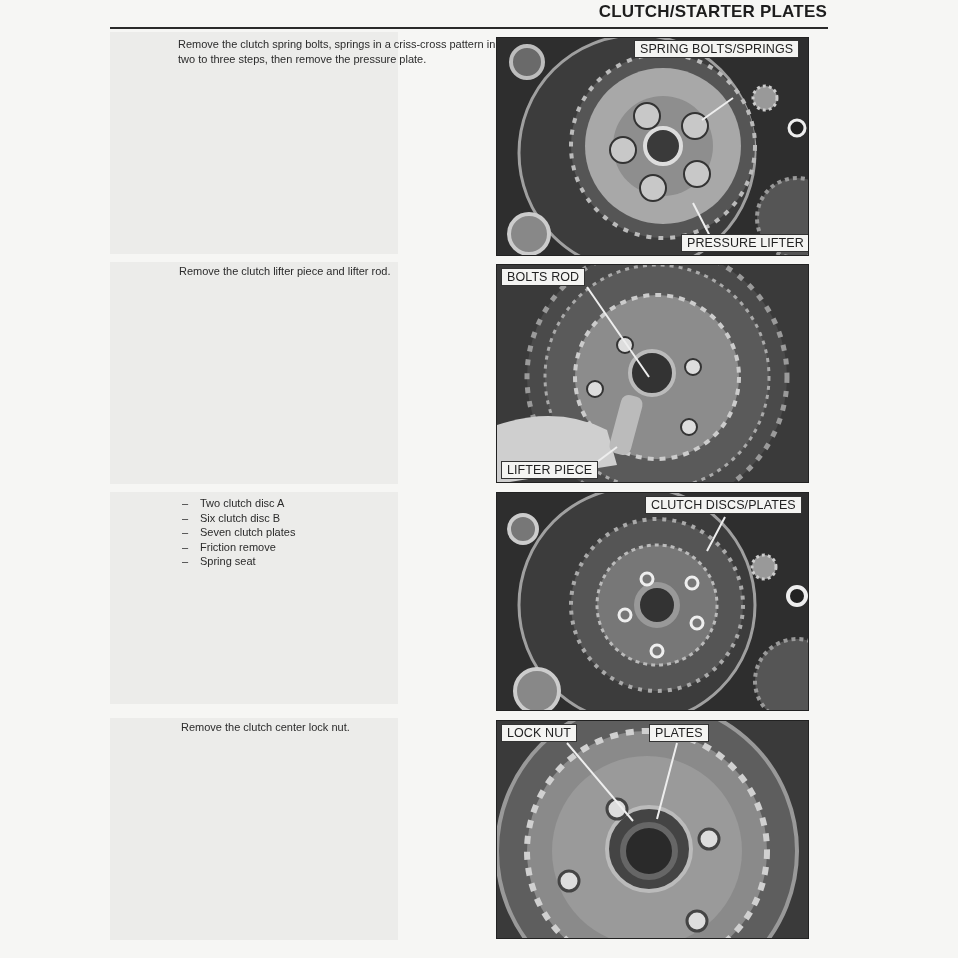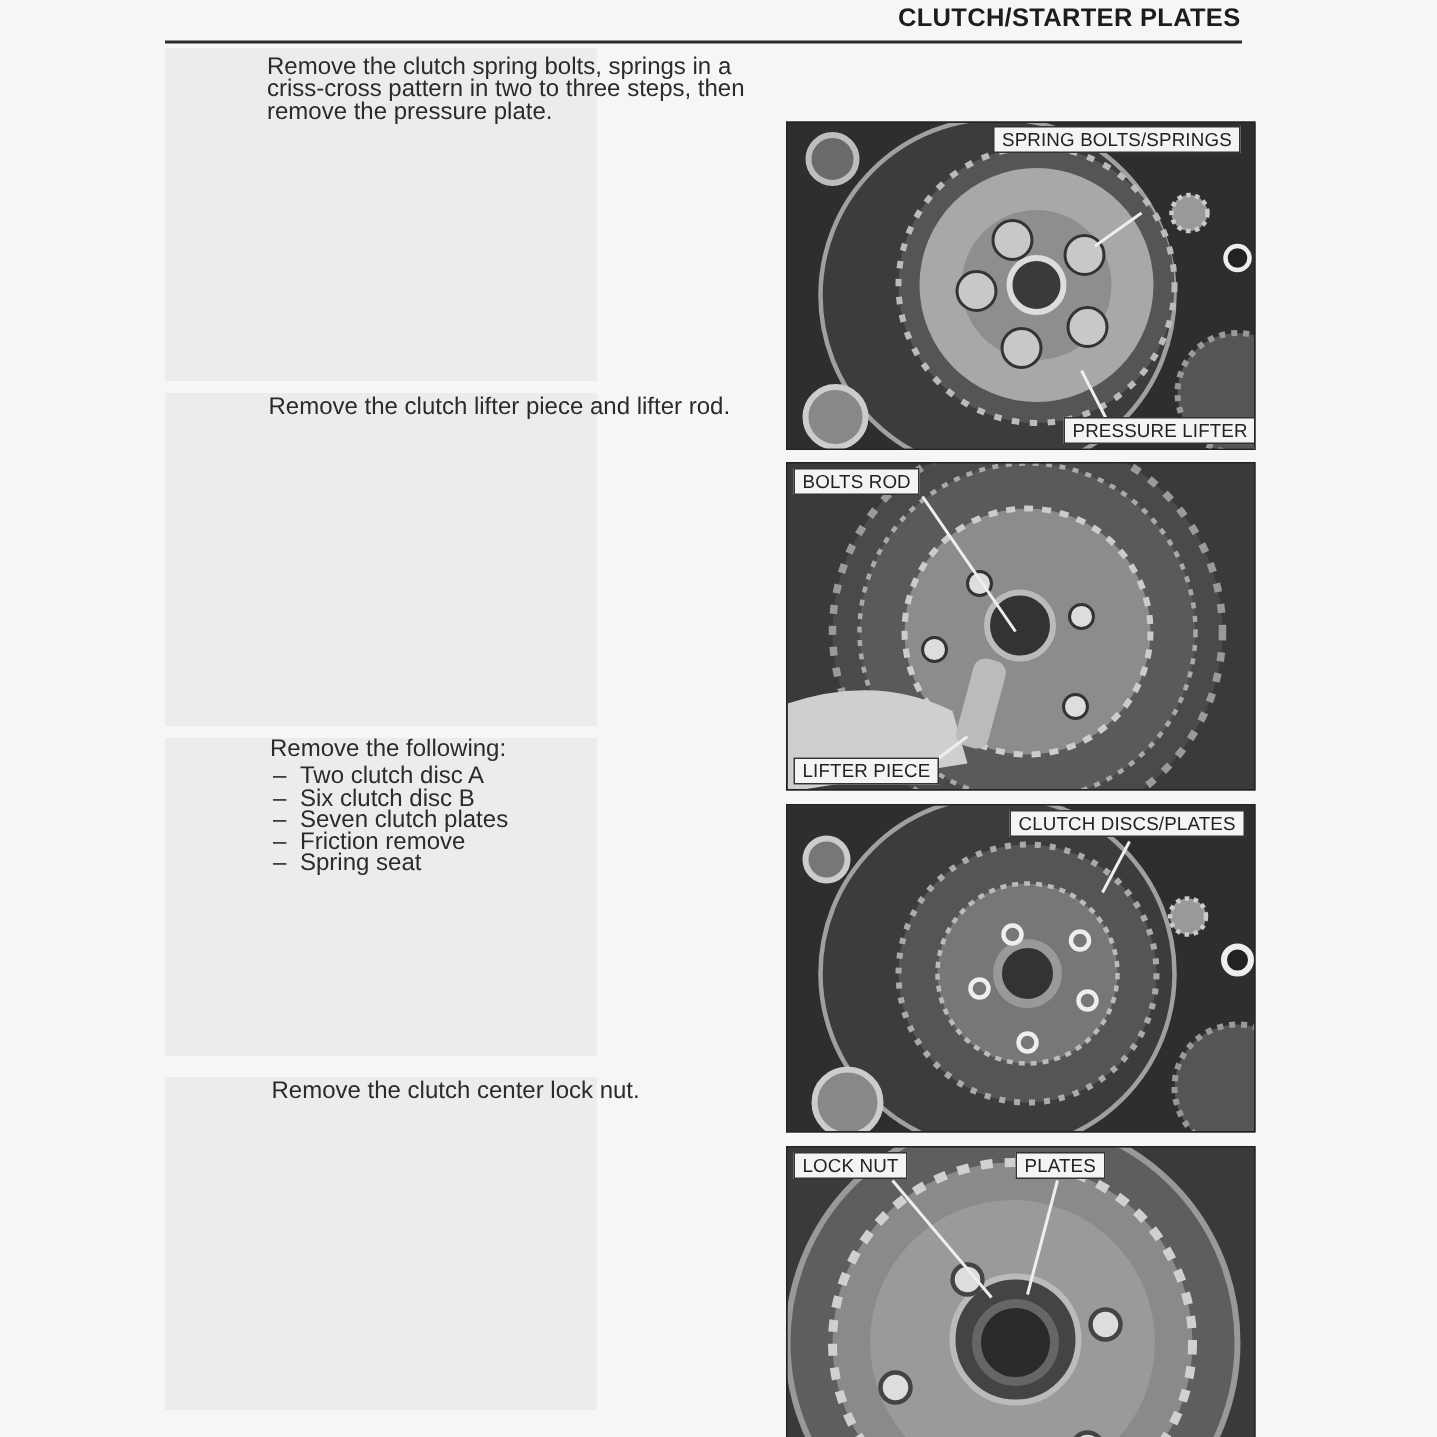--- a/index.html
+++ b/index.html
@@ -18,31 +18,30 @@
       position: absolute; right: 131px; top: 2px;
       font-weight: bold; font-size: 17px; letter-spacing: 0.2px;
       color: #1d1d1d;
     }
     .header-rule {
       position: absolute; left: 110px; top: 27px; width: 718px; height: 2px;
       background: #2a2a2a;
     }
     .step-text {
       position: absolute; left: 178px; width: 330px;
-      font-size: 16px; line-height: 15px; color: #2b2b2b;
+      font-size: 11px; line-height: 15px; color: #2b2b2b;
     }
     .step-list { margin: 4px 0 0 0; padding: 0; list-style: none; }
     .step-list li { position: relative; padding-left: 20px; line-height: 14.6px; }
     .step-list li .dash { position: absolute; left: 2px; }
     .photo {
-      position: absolute; left: 524px; width: 313px; height: 219px;
+      position: absolute; left: 496px; width: 313px; height: 219px;
       background: #3d3d3d; overflow: hidden;
       border: 1px solid #222;
       box-sizing: border-box;
-      margin-top: 44px;
     }
     .photo svg { position: absolute; left: 0; top: 0; }
     .callout {
       position: absolute; background: #f4f4f2; color: #222;
       font-size: 12.5px; padding: 1px 5px; border: 1px solid #333;
       white-space: nowrap; letter-spacing: 0.1px;
     }
   </style>
 </head>
 <body>
@@ -96,21 +95,20 @@
     <path d="M0 160 Q60 140 110 165 L120 200 L0 219 Z" fill="#cfcfcf"></path>
     <rect x="118" y="130" width="22" height="60" rx="8" fill="#bbb" transform="rotate(15 129 160)"></rect>
     <line x1="90" y1="22" x2="152" y2="112" stroke="#eee" stroke-width="2"></line>
     <line x1="96" y1="200" x2="120" y2="182" stroke="#eee" stroke-width="2"></line>
   </svg>
   <div class="callout" style="left:4px;top:3px;">BOLTS ROD</div>
   <div class="callout" style="left:4px;top:196px;">LIFTER PIECE</div>
 </div>
 
 <div class="step-text" style="top:492px;left:180px;">
-  <div>Remove the following:</div>
   <ul class="step-list">
     <li><span class="dash">–</span><span>Two clutch disc A</span></li>
     <li><span class="dash">–</span><span>Six clutch disc B</span></li>
     <li><span class="dash">–</span><span>Seven clutch plates</span></li>
     <li><span class="dash">–</span><span>Friction remove</span></li>
     <li><span class="dash">–</span><span>Spring seat</span></li>
   </ul>
 </div>
 <div class="photo" style="top:492px;">
   <svg width="313" height="219" viewBox="0 0 313 219">

